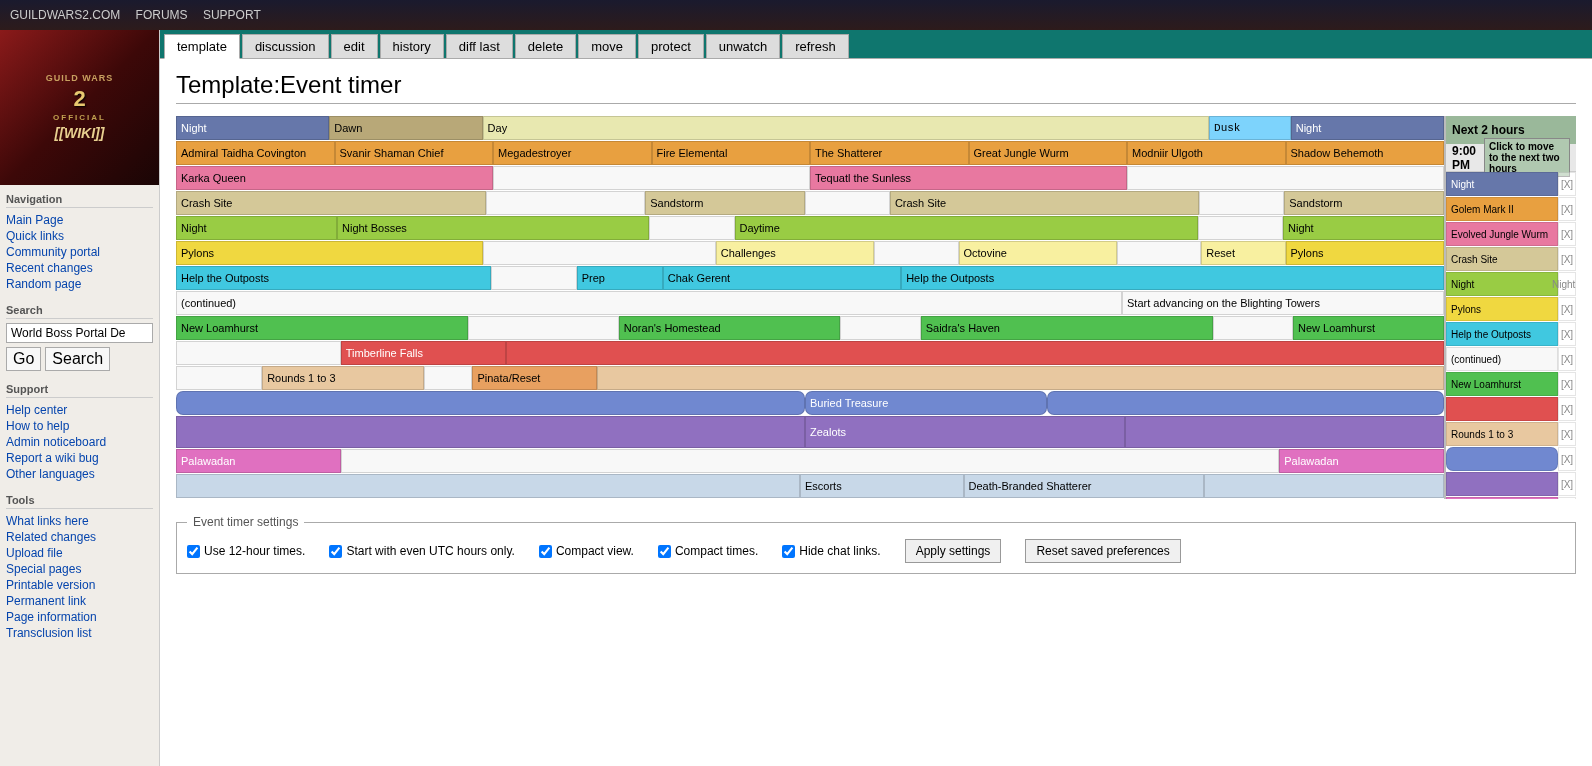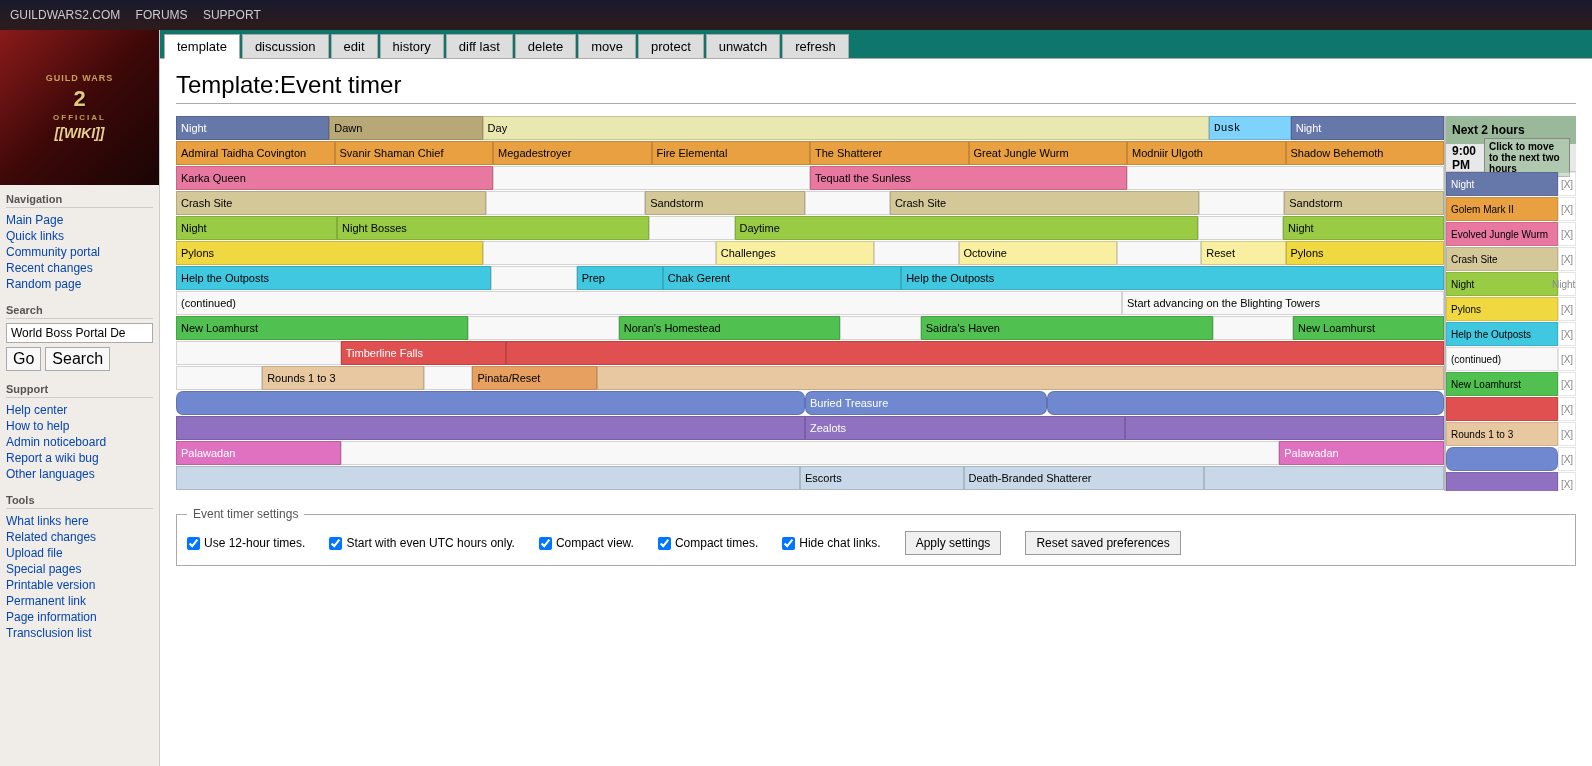--- a/index.html
+++ b/index.html
@@ -537,21 +537,21 @@
               <div class="ev c-rounds" style="flex: 1 1 0%;">Rounds 1 to 3</div>
               <div class="ev c-blank" style="flex: 0.25 1 0%;"></div>
               <div class="ev c-pinata" style="flex: 0.75 1 0%;">Pinata/Reset</div>
               <div class="ev c-rounds" style="flex: 5.5 1 0%;"></div>
             </div>
             <div class="event-row" style="margin-bottom: 1px; display: flex; height: 24px;">
               <div class="ev c-buried" style="flex: 4 1 0%;"></div>
               <div class="ev c-buried" style="flex: 1.5 1 0%;">Buried Treasure</div>
               <div class="ev c-buried" style="flex: 2.5 1 0%;"></div>
             </div>
-            <div class="event-row" style="margin-bottom: 1px; display: flex; height: 24px;">
+            <div class="event-row" style="margin-bottom: 1px; display: flex; height: 32px;">
               <div class="ev c-zealots" style="flex: 4 1 0%;"></div>
               <div class="ev c-zealots" style="flex: 2 1 0%;">Zealots</div>
               <div class="ev c-zealots" style="flex: 2 1 0%;"></div>
             </div>
             <div class="event-row" style="margin-bottom: 1px; display: flex; height: 24px;">
               <div class="ev c-palawadan" style="flex: 1 1 0%;">Palawadan</div>
               <div class="ev c-blank" style="flex: 6 1 0%;"></div>
               <div class="ev c-palawadan" style="flex: 1 1 0%;">Palawadan</div>
             </div>
             <div class="event-row" style="margin-bottom: 1px; display: flex; height: 24px;">

